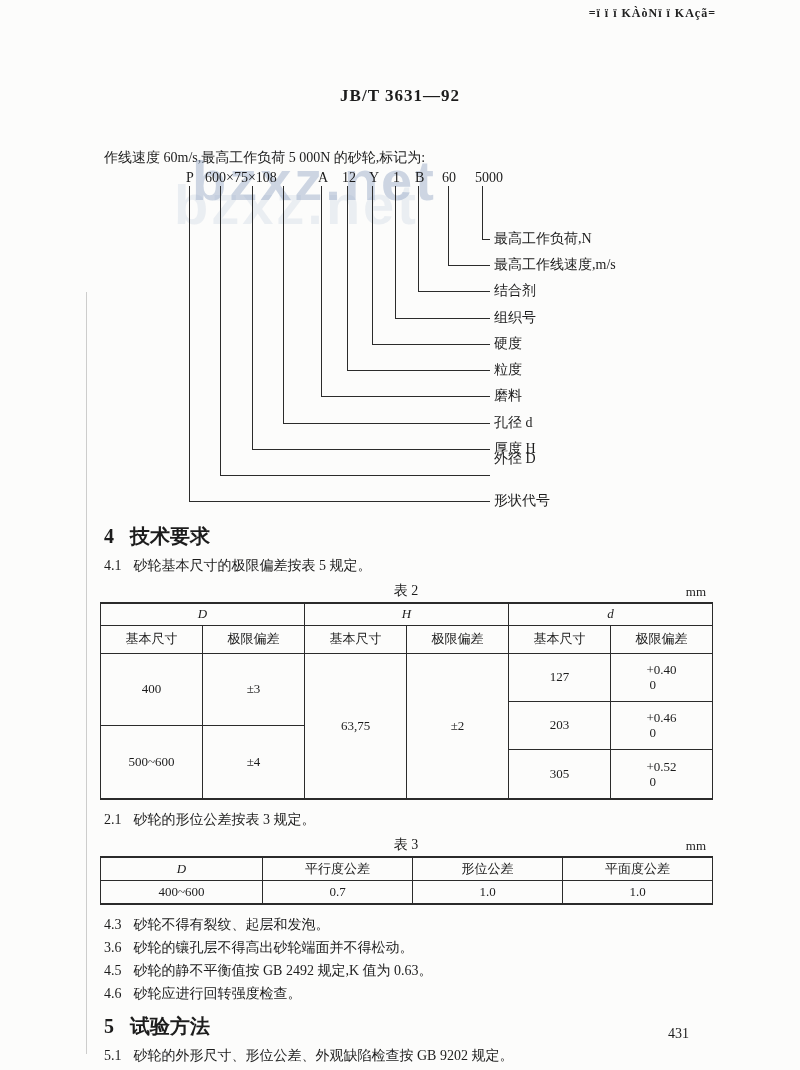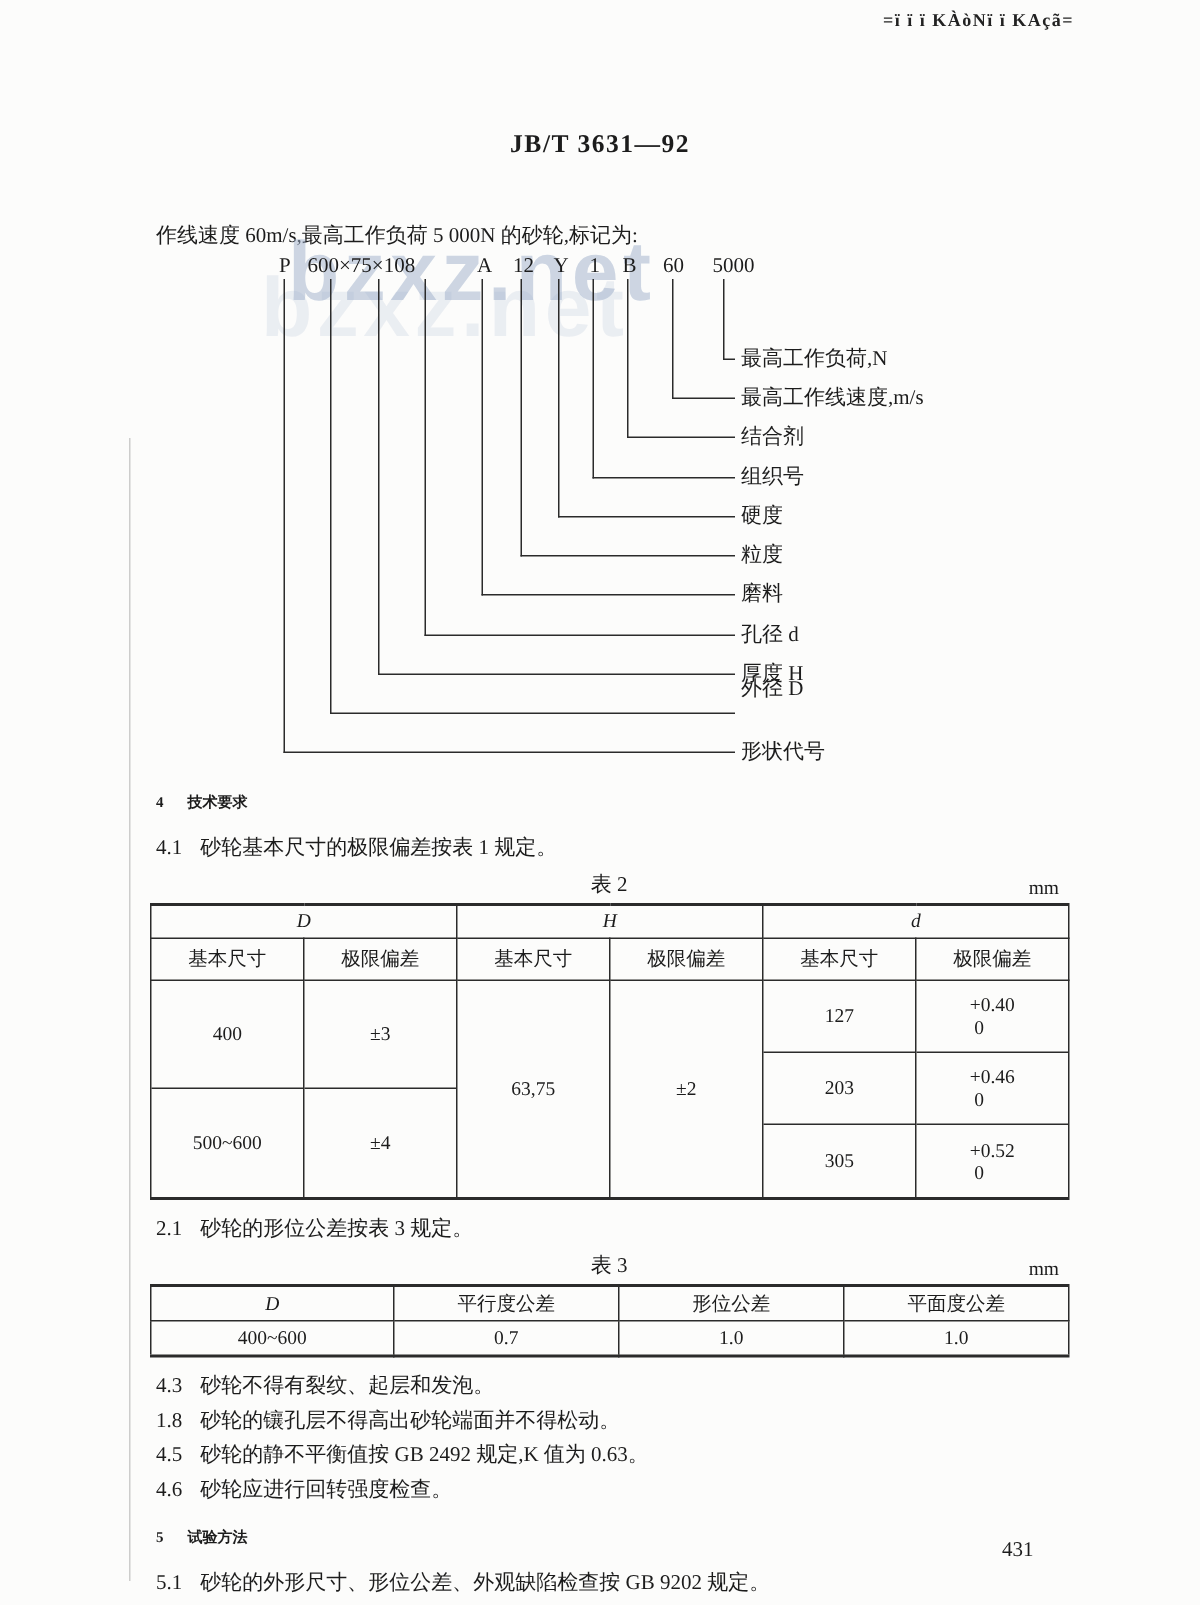--- a/index.html
+++ b/index.html
@@ -30,21 +30,21 @@
     font-family:"Liberation Sans", sans-serif;
   }
   .watermark.ghost { left:70px; top:2px; opacity:.18; }
   .code-part { position:absolute; top:0; font-size:14px; white-space:nowrap; z-index:1; }
   .leader {
     position:absolute; top:16px; z-index:1;
     border-left:1px solid #2b2b2b; border-bottom:1px solid #2b2b2b;
   }
   .mark-label { position:absolute; left:390px; font-size:14px; white-space:nowrap; z-index:1; }
 
-  .sec-heading { margin:12px 0 0 104px; font-size:10px; font-weight:bold; line-height:20px; }
+  .sec-heading { margin:12px 0 0 104px; font-size:20px; font-weight:bold; line-height:20px; }
   .sec-heading .cnum { margin-right:16px; }
   .clause { margin:10px 0 0 104px; font-size:14px; line-height:20px; }
   .clause .cnum { margin-right:12px; }
   .clause.tight { margin-top:3px; }
 
   .tbl-cap { position:relative; width:612px; margin:6px 0 2px 100px; font-size:14px; text-align:center; line-height:18px; }
   .tbl-cap .cap-unit { position:absolute; right:6px; top:1px; font-size:13px; }
 
   table { border-collapse:collapse; table-layout:fixed; margin-left:100px; width:612px; font-size:13px; }
   table.t2 { border-top:2px solid #2b2b2b; border-bottom:2px solid #2b2b2b; }
@@ -116,21 +116,21 @@
     <span class="mark-label" style="top:270px">厚度 H</span>
     <span class="mark-label" style="top:280px">外径 D</span>
     <span class="mark-label" style="top:322px">形状代号</span>
   </div>
 
   <div class="sec-heading">
     <span class="cnum">4</span><span>技术要求</span>
   </div>
 
   <div class="clause">
-    <span class="cnum">4.1</span><span>砂轮基本尺寸的极限偏差按表 1 规定。</span>
+    <span class="cnum">4.1</span><span>砂轮基本尺寸的极限偏差按表 5 规定。</span>
   </div>
 
   <div class="tbl-cap">
     <span class="cap-center">表 2</span>
     <span class="cap-unit">mm</span>
   </div>
 
   <table class="t2">
     <colgroup>
       <col style="width:102px">
@@ -227,21 +227,21 @@
       <td>1.0</td>
       <td>1.0</td>
     </tr>
     </tbody>
   </table>
 
   <div class="clause">
     <span class="cnum">4.3</span><span>砂轮不得有裂纹、起层和发泡。</span>
   </div>
   <div class="clause tight">
-    <span class="cnum">1.8</span><span>砂轮的镶孔层不得高出砂轮端面并不得松动。</span>
+    <span class="cnum">3.6</span><span>砂轮的镶孔层不得高出砂轮端面并不得松动。</span>
   </div>
   <div class="clause tight">
     <span class="cnum">4.5</span><span>砂轮的静不平衡值按 GB 2492 规定,K 值为 0.63。</span>
   </div>
   <div class="clause tight">
     <span class="cnum">4.6</span><span>砂轮应进行回转强度检查。</span>
   </div>
 
   <div class="sec-heading">
     <span class="cnum">5</span><span>试验方法</span>

